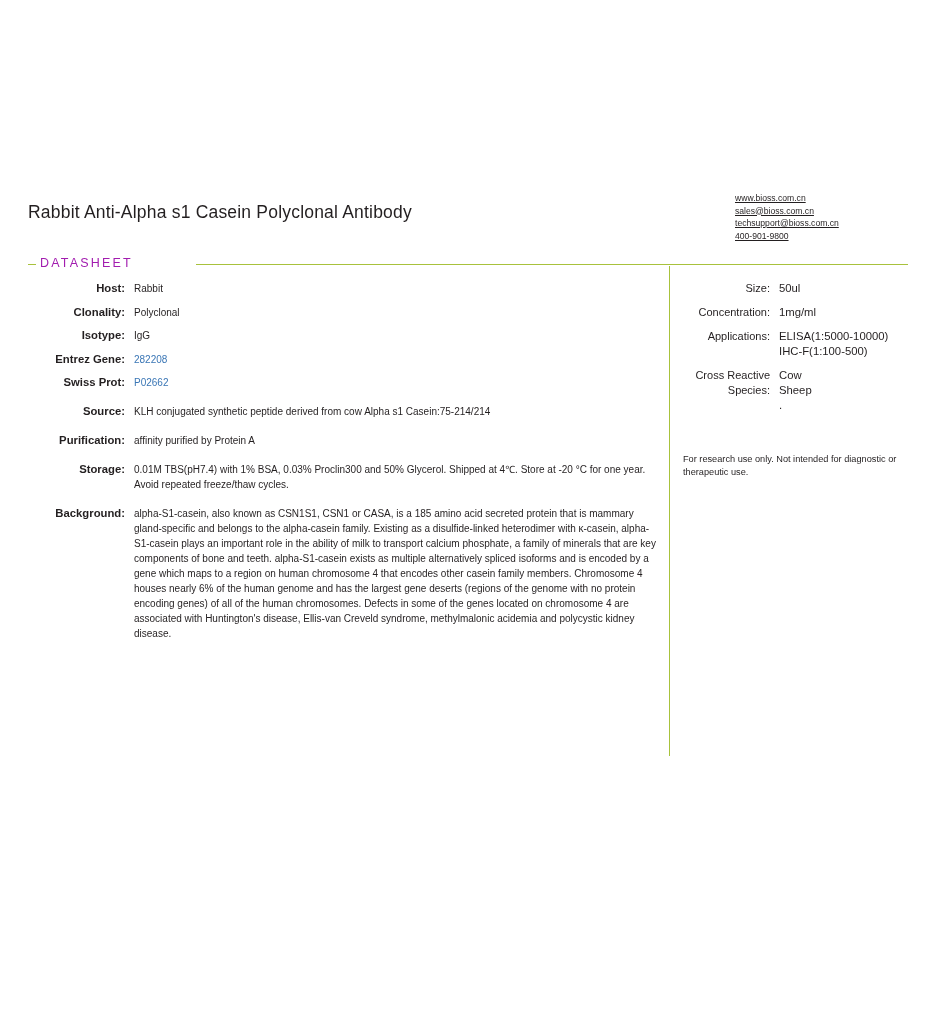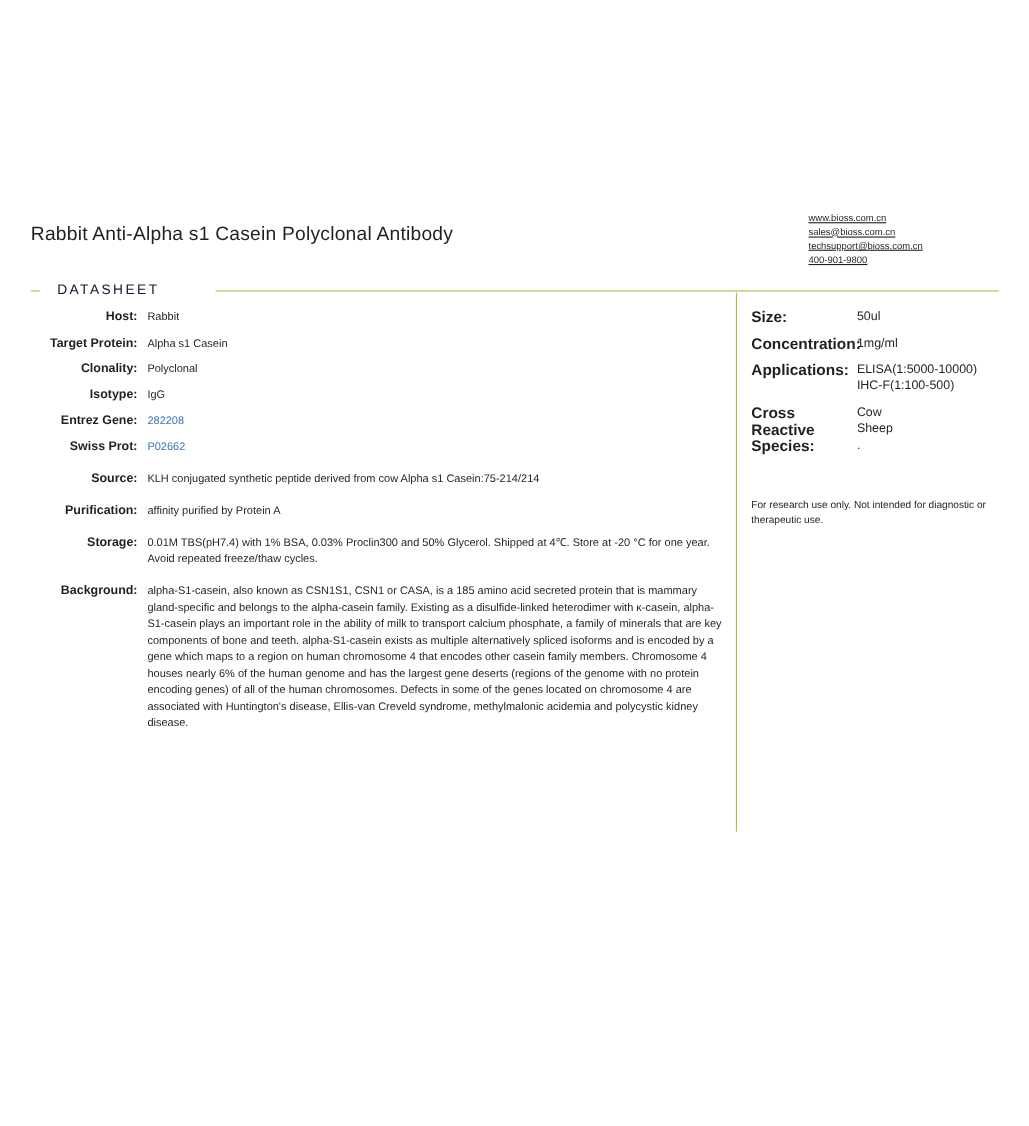--- a/index.html
+++ b/index.html
@@ -65,25 +65,25 @@
   .ds-rule-left {
     position: absolute;
     left: 0;
     top: 8px;
     width: 8px;
     height: 1px;
     background: #a8c23c;
   }
   .ds-label {
     position: absolute;
-    left: 24px;
+    left: 12px;
     top: 0;
     font-size: 12.5px;
     letter-spacing: 2.2px;
-    color: #0f172a;
+    color: #a21caf;
     font-weight: 400;
     white-space: nowrap;
   }
   .ds-rule-right {
     position: absolute;
     left: 168px;
     right: 0;
     top: 8px;
     height: 1px;
     background: #a8c23c;
@@ -142,22 +142,23 @@
     width: 250px;
   }
   .rrow {
     display: flex;
     align-items: flex-start;
     margin-bottom: 9px;
   }
   .rrow .lbl {
     width: 87px;
     min-width: 87px;
-    font-size: 14px;
-    font-weight: bold;
+    text-align: right;
+    font-size: 11px;
+    font-weight: normal;
     line-height: 15px;
   }
   .rrow .val {
     font-size: 11.3px;
     line-height: 15px;
     padding-left: 9px;
     flex: 1;
   }
   .rrow .val .sub {
     display: block;
@@ -195,24 +196,20 @@
 
   <div class="v-divider"></div>
 
   <div class="left-col">
 
     <div class="row">
       <div class="lbl">Host:</div>
       <div class="val">Rabbit</div>
     </div>
 
-    <div class="row">
-      <div class="lbl">Target Protein:</div>
-      <div class="val">Alpha s1 Casein</div>
-    </div>
 
 
     <div class="row">
       <div class="lbl">Clonality:</div>
       <div class="val">Polyclonal</div>
     </div>
 
     <div class="row">
       <div class="lbl">Isotype:</div>
       <div class="val">IgG</div>

